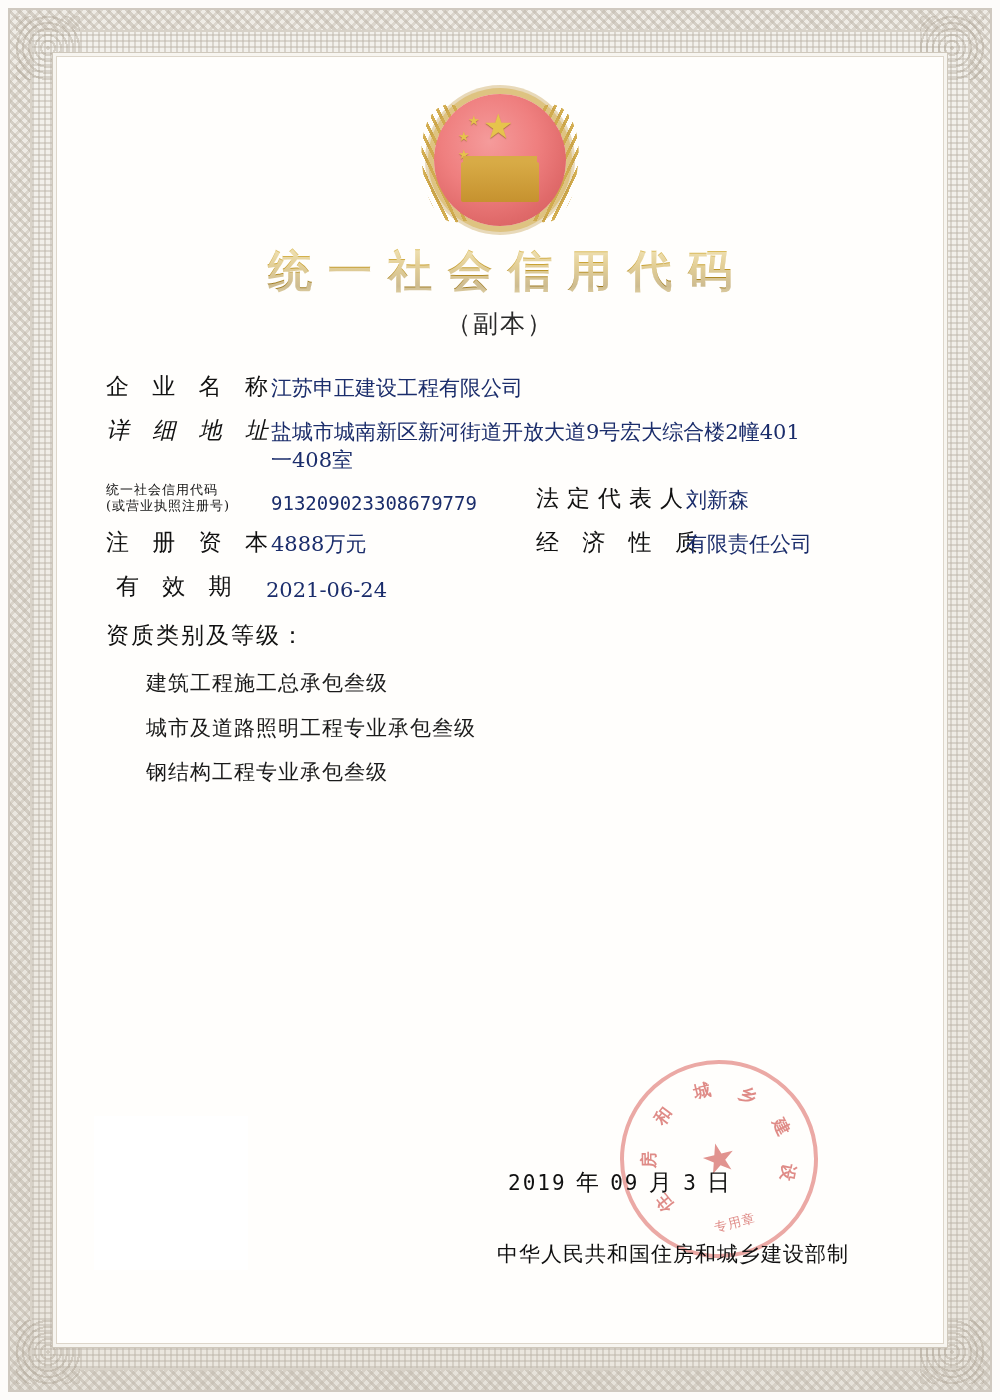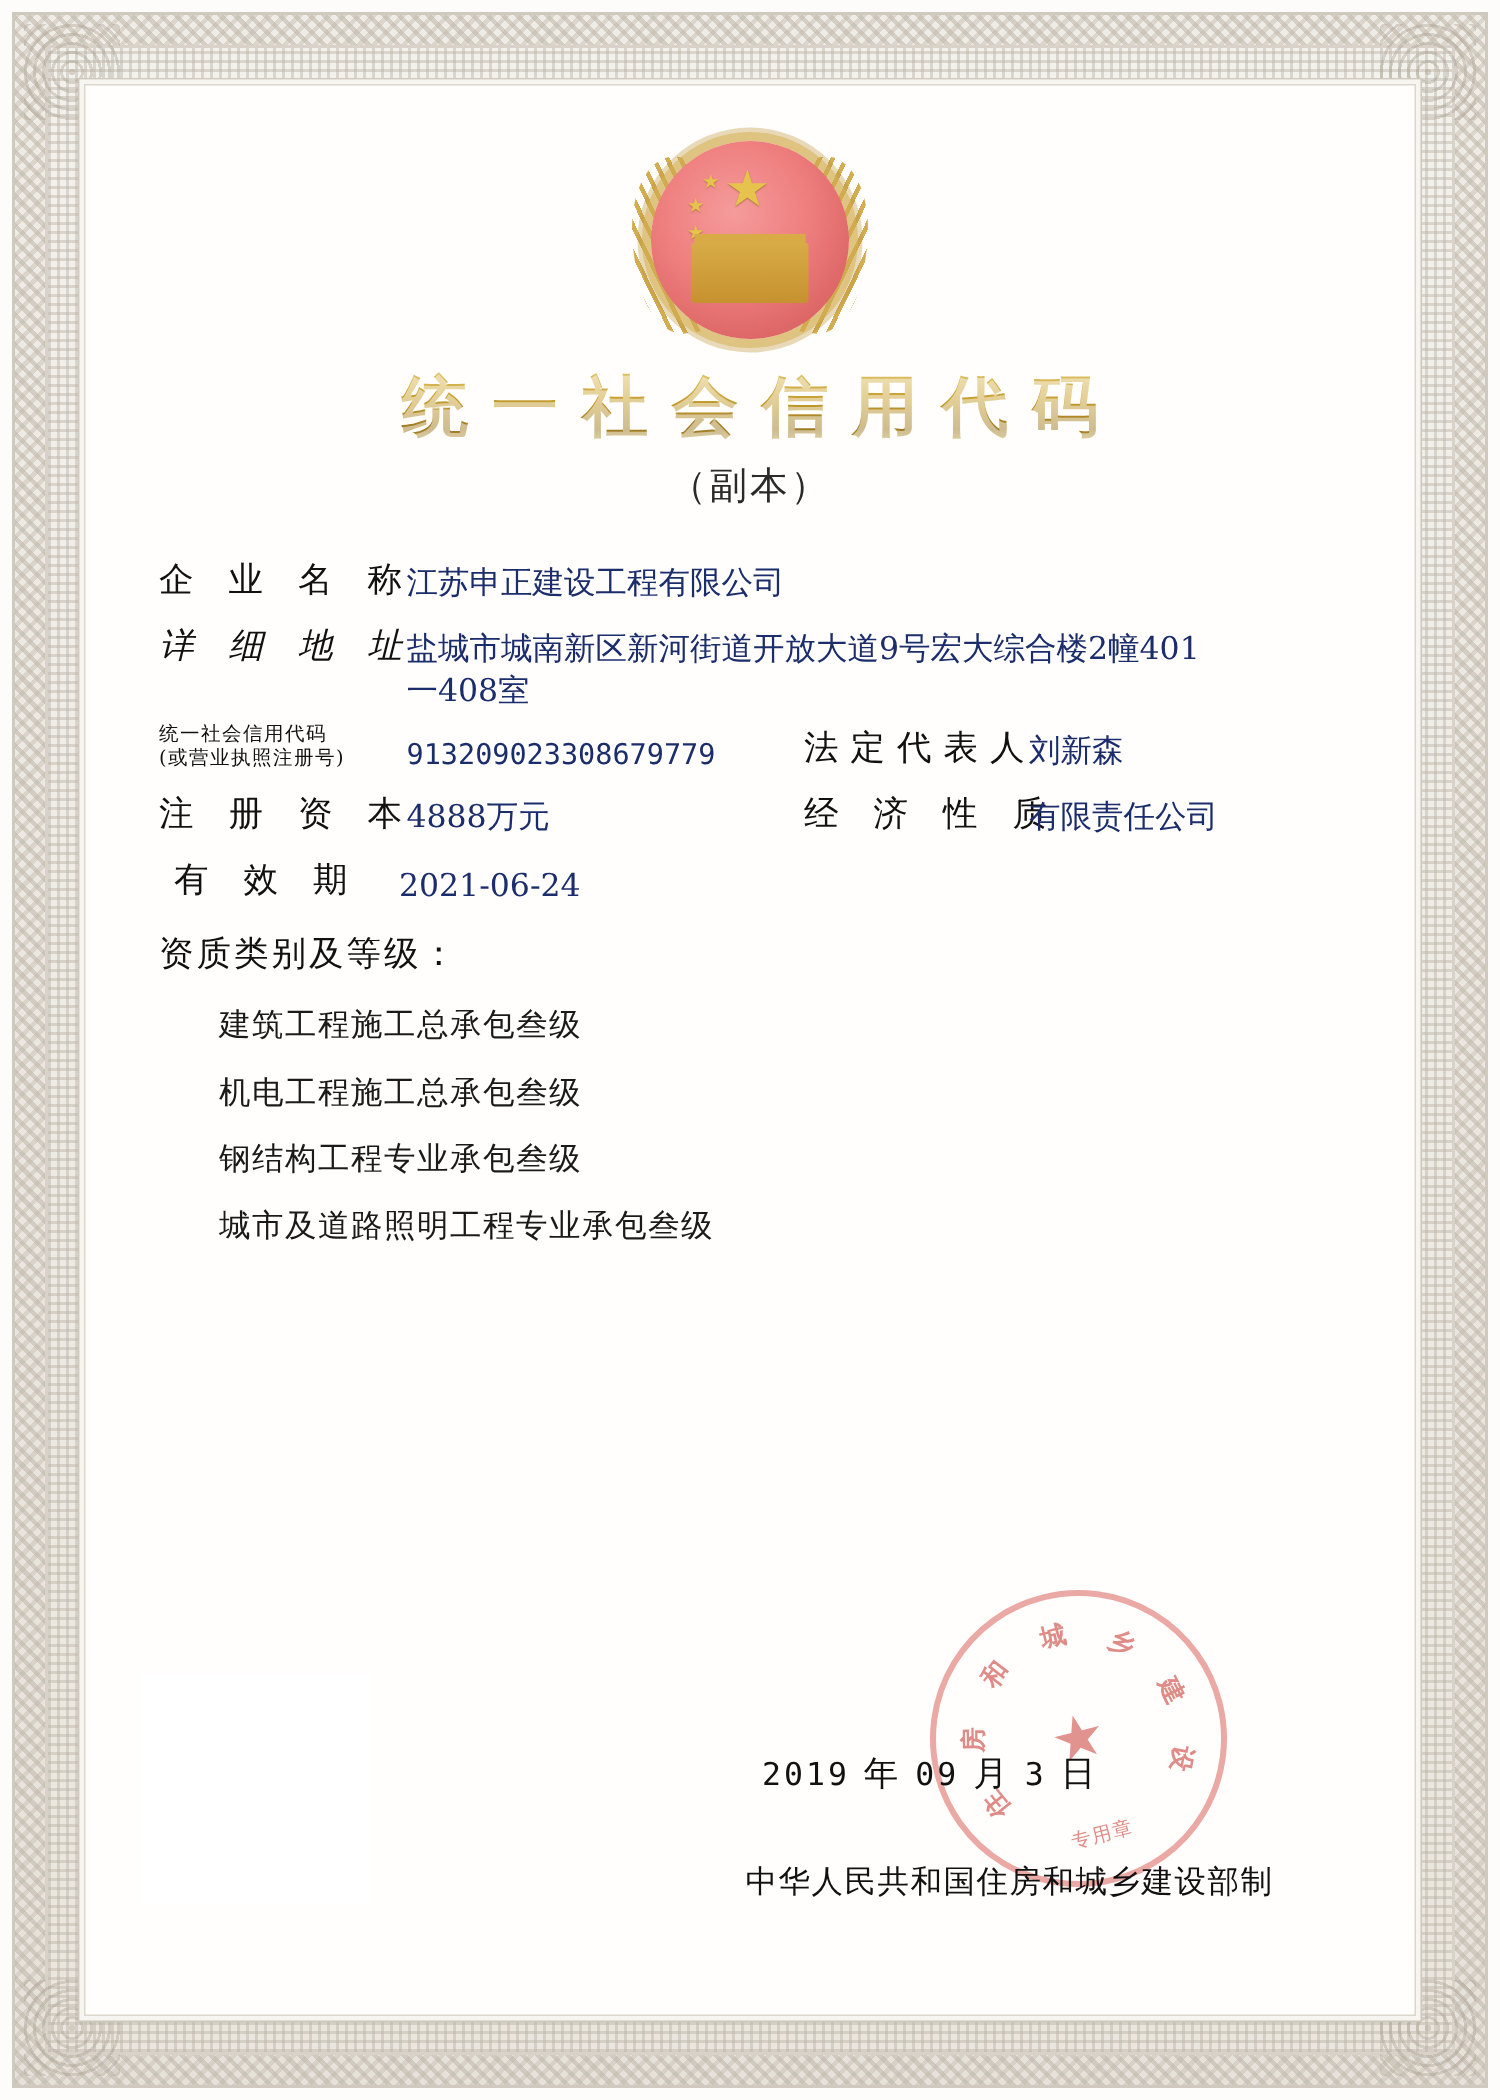--- a/index.html
+++ b/index.html
@@ -407,23 +407,22 @@
       <div class="row split">
         <div class="half right">
           <div class="lbl w-valid">有 效 期</div>
           <div class="val">2021-06-24</div>
         </div>
       </div>
 
       <div class="qual-head">资质类别及等级：</div>
       <div class="qual-list">
         <div class="qual-item">建筑工程施工总承包叁级</div>
-        <div class="qual-item">机电工程施工总承包叁级</div>
+        <div class="qual-item">城市及道路照明工程专业承包叁级</div>
         <div class="qual-item">钢结构工程专业承包叁级</div>
-        <div class="qual-item">城市及道路照明工程专业承包叁级</div>
       </div>
     </div>
 
     <div class="qr">
       <div class="qrgrid" id="qrgrid"><i></i><i></i><i></i><i></i><i></i><i></i><i></i><i style="background: transparent;"></i><i style="background: transparent;"></i><i></i><i style="background: transparent;"></i><i></i><i style="background: transparent;"></i><i></i><i></i><i style="background: transparent;"></i><i style="background: transparent;"></i><i style="background: transparent;"></i><i></i><i></i><i></i><i></i><i></i><i></i><i></i><i></i><i style="background: transparent;"></i><i style="background: transparent;"></i><i style="background: transparent;"></i><i style="background: transparent;"></i><i style="background: transparent;"></i><i></i><i style="background: transparent;"></i><i style="background: transparent;"></i><i style="background: transparent;"></i><i></i><i style="background: transparent;"></i><i></i><i style="background: transparent;"></i><i style="background: transparent;"></i><i style="background: transparent;"></i><i style="background: transparent;"></i><i style="background: transparent;"></i><i></i><i style="background: transparent;"></i><i style="background: transparent;"></i><i style="background: transparent;"></i><i style="background: transparent;"></i><i style="background: transparent;"></i><i></i><i></i><i style="background: transparent;"></i><i></i><i></i><i></i><i style="background: transparent;"></i><i></i><i style="background: transparent;"></i><i></i><i style="background: transparent;"></i><i style="background: transparent;"></i><i style="background: transparent;"></i><i></i><i></i><i style="background: transparent;"></i><i></i><i style="background: transparent;"></i><i style="background: transparent;"></i><i></i><i style="background: transparent;"></i><i></i><i></i><i></i><i style="background: transparent;"></i><i></i><i></i><i style="background: transparent;"></i><i></i><i></i><i></i><i style="background: transparent;"></i><i></i><i style="background: transparent;"></i><i style="background: transparent;"></i><i></i><i style="background: transparent;"></i><i style="background: transparent;"></i><i style="background: transparent;"></i><i></i><i style="background: transparent;"></i><i style="background: transparent;"></i><i></i><i style="background: transparent;"></i><i></i><i style="background: transparent;"></i><i></i><i></i><i></i><i style="background: transparent;"></i><i></i><i></i><i style="background: transparent;"></i><i></i><i></i><i></i><i style="background: transparent;"></i><i></i><i style="background: transparent;"></i><i style="background: transparent;"></i><i style="background: transparent;"></i><i></i><i></i><i></i><i></i><i style="background: transparent;"></i><i></i><i style="background: transparent;"></i><i style="background: transparent;"></i><i></i><i style="background: transparent;"></i><i></i><i></i><i></i><i style="background: transparent;"></i><i></i><i></i><i style="background: transparent;"></i><i style="background: transparent;"></i><i style="background: transparent;"></i><i style="background: transparent;"></i><i style="background: transparent;"></i><i></i><i style="background: transparent;"></i><i style="background: transparent;"></i><i style="background: transparent;"></i><i style="background: transparent;"></i><i></i><i style="background: transparent;"></i><i></i><i></i><i style="background: transparent;"></i><i style="background: transparent;"></i><i style="background: transparent;"></i><i></i><i style="background: transparent;"></i><i style="background: transparent;"></i><i style="background: transparent;"></i><i style="background: transparent;"></i><i style="background: transparent;"></i><i></i><i></i><i></i><i></i><i></i><i></i><i></i><i></i><i style="background: transparent;"></i><i></i><i></i><i style="background: transparent;"></i><i style="background: transparent;"></i><i></i><i style="background: transparent;"></i><i></i><i style="background: transparent;"></i><i></i><i style="background: transparent;"></i><i></i><i></i><i></i><i></i><i></i><i></i><i></i><i style="background: transparent;"></i><i style="background: transparent;"></i><i style="background: transparent;"></i><i style="background: transparent;"></i><i style="background: transparent;"></i><i style="background: transparent;"></i><i style="background: transparent;"></i><i style="background: transparent;"></i><i style="background: transparent;"></i><i></i><i style="background: transparent;"></i><i></i><i></i><i style="background: transparent;"></i><i></i><i></i><i></i><i style="background: transparent;"></i><i style="background: transparent;"></i><i style="background: transparent;"></i><i style="background: transparent;"></i><i style="background: transparent;"></i><i style="background: transparent;"></i><i style="background: transparent;"></i><i style="background: transparent;"></i><i></i><i style="background: transparent;"></i><i style="background: transparent;"></i><i style="background: transparent;"></i><i style="background: transparent;"></i><i style="background: transparent;"></i><i style="background: transparent;"></i><i style="background: transparent;"></i><i></i><i></i><i></i><i></i><i style="background: transparent;"></i><i style="background: transparent;"></i><i style="background: transparent;"></i><i></i><i></i><i></i><i></i><i></i><i></i><i style="background: transparent;"></i><i style="background: transparent;"></i><i style="background: transparent;"></i><i></i><i style="background: transparent;"></i><i></i><i style="background: transparent;"></i><i style="background: transparent;"></i><i style="background: transparent;"></i><i></i><i style="background: transparent;"></i><i style="background: transparent;"></i><i style="background: transparent;"></i><i style="background: transparent;"></i><i style="background: transparent;"></i><i></i><i style="background: transparent;"></i><i style="background: transparent;"></i><i style="background: transparent;"></i><i></i><i style="background: transparent;"></i><i></i><i></i><i style="background: transparent;"></i><i style="background: transparent;"></i><i style="background: transparent;"></i><i></i><i></i><i style="background: transparent;"></i><i></i><i style="background: transparent;"></i><i style="background: transparent;"></i><i style="background: transparent;"></i><i style="background: transparent;"></i><i style="background: transparent;"></i><i></i><i style="background: transparent;"></i><i style="background: transparent;"></i><i></i><i></i><i></i><i></i><i></i><i style="background: transparent;"></i><i></i><i style="background: transparent;"></i><i style="background: transparent;"></i><i style="background: transparent;"></i><i style="background: transparent;"></i><i style="background: transparent;"></i><i style="background: transparent;"></i><i></i><i></i><i style="background: transparent;"></i><i></i><i></i><i></i><i></i><i style="background: transparent;"></i><i style="background: transparent;"></i><i style="background: transparent;"></i><i></i><i style="background: transparent;"></i><i></i><i style="background: transparent;"></i><i style="background: transparent;"></i><i style="background: transparent;"></i><i style="background: transparent;"></i><i style="background: transparent;"></i><i style="background: transparent;"></i><i></i><i style="background: transparent;"></i><i style="background: transparent;"></i><i style="background: transparent;"></i><i style="background: transparent;"></i><i></i><i></i><i></i><i></i><i></i><i style="background: transparent;"></i><i style="background: transparent;"></i><i></i><i></i><i style="background: transparent;"></i><i></i><i style="background: transparent;"></i><i></i><i></i><i style="background: transparent;"></i><i></i><i></i><i style="background: transparent;"></i><i style="background: transparent;"></i><i></i><i></i><i></i><i></i><i></i><i style="background: transparent;"></i><i style="background: transparent;"></i><i></i><i></i><i style="background: transparent;"></i><i></i><i style="background: transparent;"></i><i></i><i style="background: transparent;"></i><i style="background: transparent;"></i><i style="background: transparent;"></i><i style="background: transparent;"></i><i style="background: transparent;"></i><i style="background: transparent;"></i><i></i><i style="background: transparent;"></i><i style="background: transparent;"></i><i style="background: transparent;"></i><i style="background: transparent;"></i><i style="background: transparent;"></i><i></i><i style="background: transparent;"></i><i style="background: transparent;"></i><i></i><i></i><i></i><i style="background: transparent;"></i><i style="background: transparent;"></i><i style="background: transparent;"></i><i style="background: transparent;"></i><i></i><i></i><i style="background: transparent;"></i><i style="background: transparent;"></i><i style="background: transparent;"></i><i></i><i style="background: transparent;"></i><i style="background: transparent;"></i><i></i><i style="background: transparent;"></i><i style="background: transparent;"></i><i style="background: transparent;"></i><i></i><i style="background: transparent;"></i><i style="background: transparent;"></i><i style="background: transparent;"></i><i></i><i></i><i style="background: transparent;"></i><i style="background: transparent;"></i><i></i><i></i><i style="background: transparent;"></i><i></i><i></i><i style="background: transparent;"></i><i style="background: transparent;"></i><i style="background: transparent;"></i><i></i><i></i><i style="background: transparent;"></i><i style="background: transparent;"></i><i style="background: transparent;"></i><i></i><i style="background: transparent;"></i><i></i><i></i><i style="background: transparent;"></i><i style="background: transparent;"></i><i style="background: transparent;"></i><i></i><i></i><i></i><i style="background: transparent;"></i><i style="background: transparent;"></i><i style="background: transparent;"></i><i></i><i></i><i></i><i style="background: transparent;"></i><i style="background: transparent;"></i><i style="background: transparent;"></i><i style="background: transparent;"></i><i style="background: transparent;"></i><i></i><i style="background: transparent;"></i><i style="background: transparent;"></i><i style="background: transparent;"></i><i style="background: transparent;"></i><i style="background: transparent;"></i><i></i><i style="background: transparent;"></i><i style="background: transparent;"></i><i style="background: transparent;"></i><i style="background: transparent;"></i><i></i><i></i><i></i><i style="background: transparent;"></i><i style="background: transparent;"></i><i></i><i style="background: transparent;"></i><i></i><i></i><i></i><i style="background: transparent;"></i><i style="background: transparent;"></i><i style="background: transparent;"></i><i style="background: transparent;"></i><i style="background: transparent;"></i><i style="background: transparent;"></i><i style="background: transparent;"></i><i style="background: transparent;"></i><i></i><i style="background: transparent;"></i><i style="background: transparent;"></i><i style="background: transparent;"></i><i style="background: transparent;"></i><i style="background: transparent;"></i><i></i><i style="background: transparent;"></i><i></i><i style="background: transparent;"></i><i></i><i style="background: transparent;"></i><i></i><i></i><i style="background: transparent;"></i><i style="background: transparent;"></i><i style="background: transparent;"></i><i></i><i></i><i></i><i></i><i></i><i></i><i></i><i style="background: transparent;"></i><i></i><i></i><i></i><i style="background: transparent;"></i><i style="background: transparent;"></i><i style="background: transparent;"></i><i style="background: transparent;"></i><i style="background: transparent;"></i><i></i><i style="background: transparent;"></i><i style="background: transparent;"></i><i style="background: transparent;"></i><i style="background: transparent;"></i><i style="background: transparent;"></i><i style="background: transparent;"></i><i></i><i style="background: transparent;"></i><i></i><i style="background: transparent;"></i><i style="background: transparent;"></i><i style="background: transparent;"></i><i style="background: transparent;"></i><i style="background: transparent;"></i><i></i><i style="background: transparent;"></i><i style="background: transparent;"></i><i></i><i style="background: transparent;"></i><i style="background: transparent;"></i><i></i><i></i><i></i><i></i><i style="background: transparent;"></i><i style="background: transparent;"></i><i style="background: transparent;"></i><i></i><i></i><i></i><i style="background: transparent;"></i><i></i><i></i><i></i><i style="background: transparent;"></i><i></i><i></i><i></i><i style="background: transparent;"></i><i></i><i style="background: transparent;"></i><i></i><i style="background: transparent;"></i><i style="background: transparent;"></i><i style="background: transparent;"></i><i></i><i></i><i></i><i style="background: transparent;"></i><i></i><i style="background: transparent;"></i><i></i><i></i><i style="background: transparent;"></i><i></i><i style="background: transparent;"></i><i style="background: transparent;"></i><i style="background: transparent;"></i><i></i><i style="background: transparent;"></i><i></i><i></i><i></i><i style="background: transparent;"></i><i></i><i style="background: transparent;"></i><i style="background: transparent;"></i><i></i><i></i><i></i><i style="background: transparent;"></i><i></i><i style="background: transparent;"></i><i style="background: transparent;"></i><i></i><i></i><i style="background: transparent;"></i><i style="background: transparent;"></i><i></i><i></i><i style="background: transparent;"></i><i style="background: transparent;"></i><i></i><i></i><i style="background: transparent;"></i><i></i><i></i><i></i><i style="background: transparent;"></i><i></i><i style="background: transparent;"></i><i style="background: transparent;"></i><i style="background: transparent;"></i><i></i><i></i><i style="background: transparent;"></i><i style="background: transparent;"></i><i style="background: transparent;"></i><i></i><i></i><i></i><i style="background: transparent;"></i><i></i><i style="background: transparent;"></i><i></i><i style="background: transparent;"></i><i></i><i></i><i></i><i style="background: transparent;"></i><i style="background: transparent;"></i><i style="background: transparent;"></i><i style="background: transparent;"></i><i style="background: transparent;"></i><i></i><i style="background: transparent;"></i><i></i><i></i><i style="background: transparent;"></i><i></i><i></i><i></i><i style="background: transparent;"></i><i style="background: transparent;"></i><i style="background: transparent;"></i><i></i><i></i><i></i><i style="background: transparent;"></i><i></i><i style="background: transparent;"></i><i style="background: transparent;"></i><i style="background: transparent;"></i><i></i><i></i><i></i><i></i><i></i><i></i><i></i><i style="background: transparent;"></i><i></i><i></i><i></i><i style="background: transparent;"></i><i style="background: transparent;"></i><i style="background: transparent;"></i><i></i><i style="background: transparent;"></i><i></i><i></i><i></i><i style="background: transparent;"></i><i></i><i style="background: transparent;"></i><i style="background: transparent;"></i><i style="background: transparent;"></i><i></i></div>
     </div>
 
     <div class="seal">
       <div class="seal-star">★</div>
       <div class="seal-text" id="sealtext">

